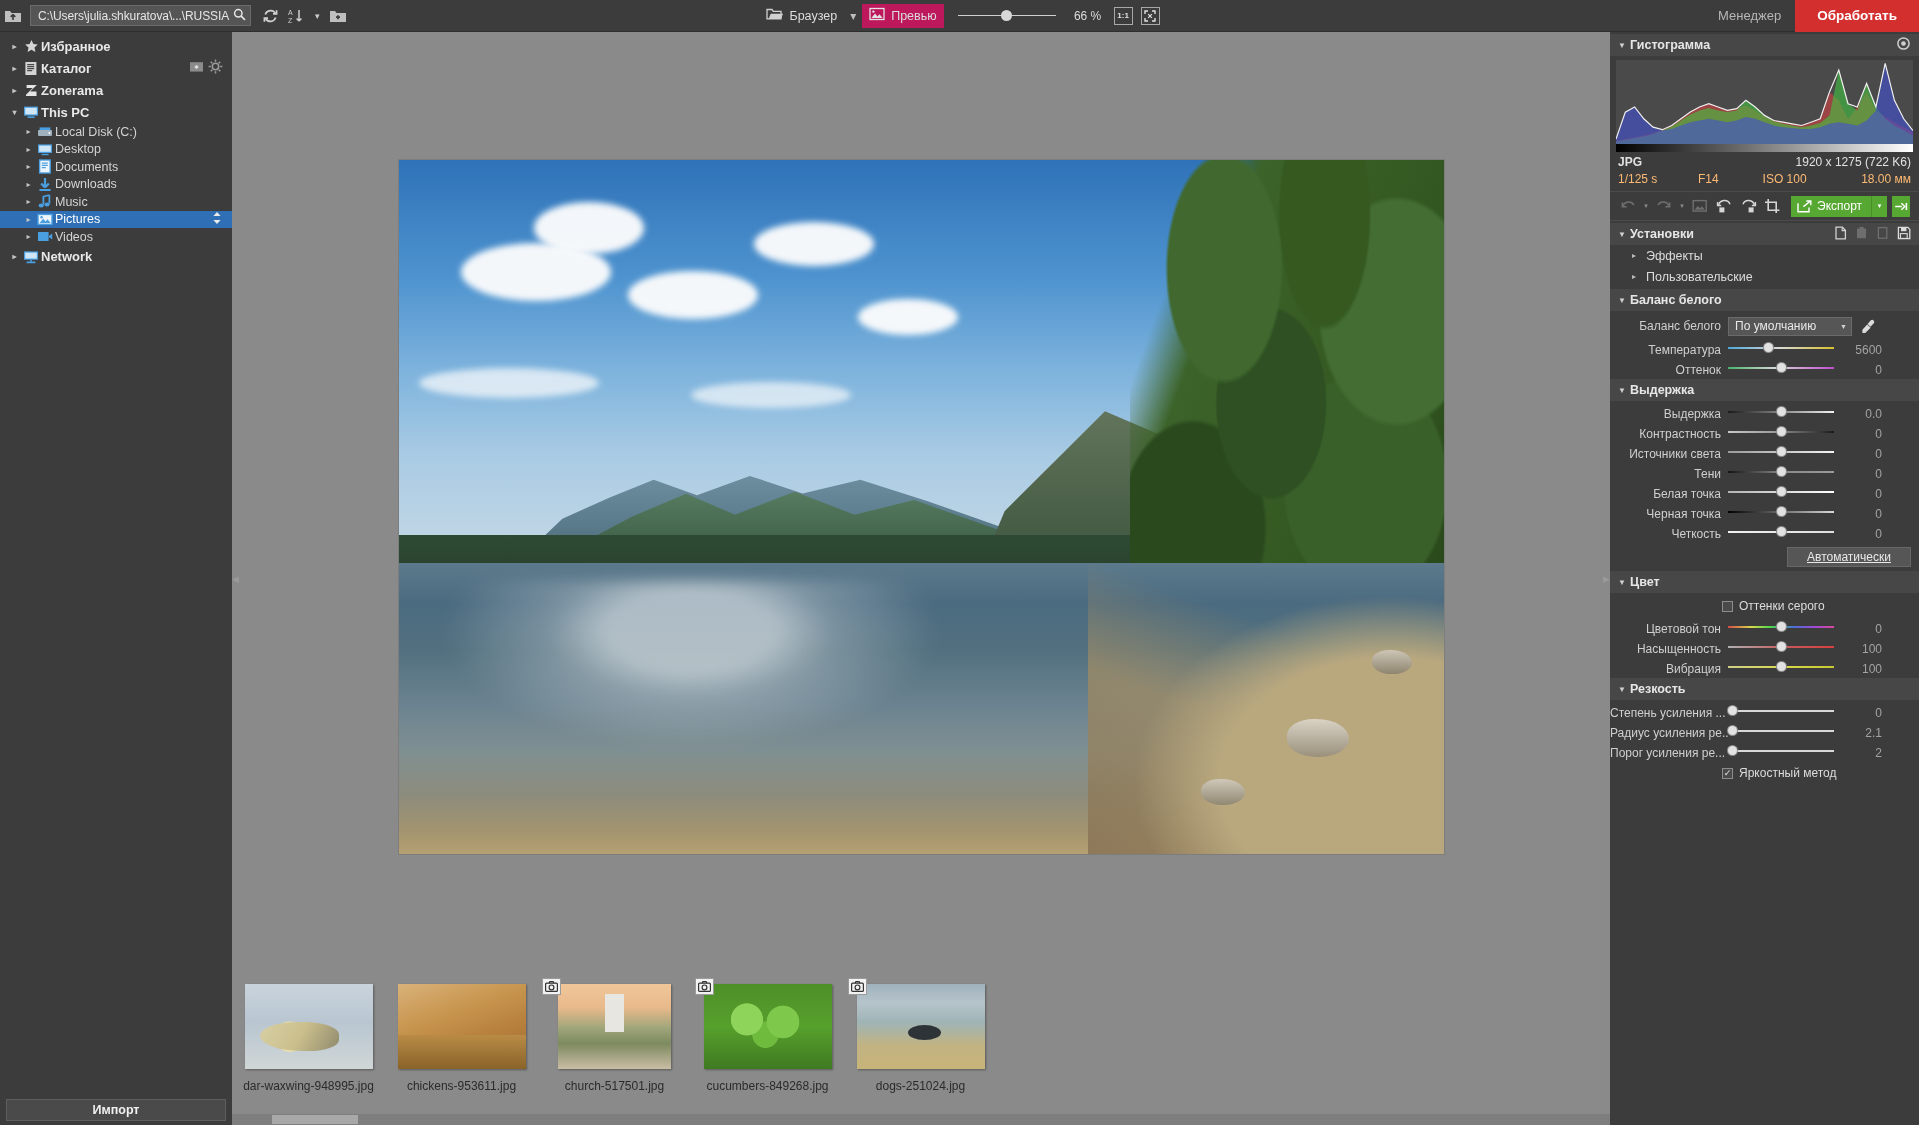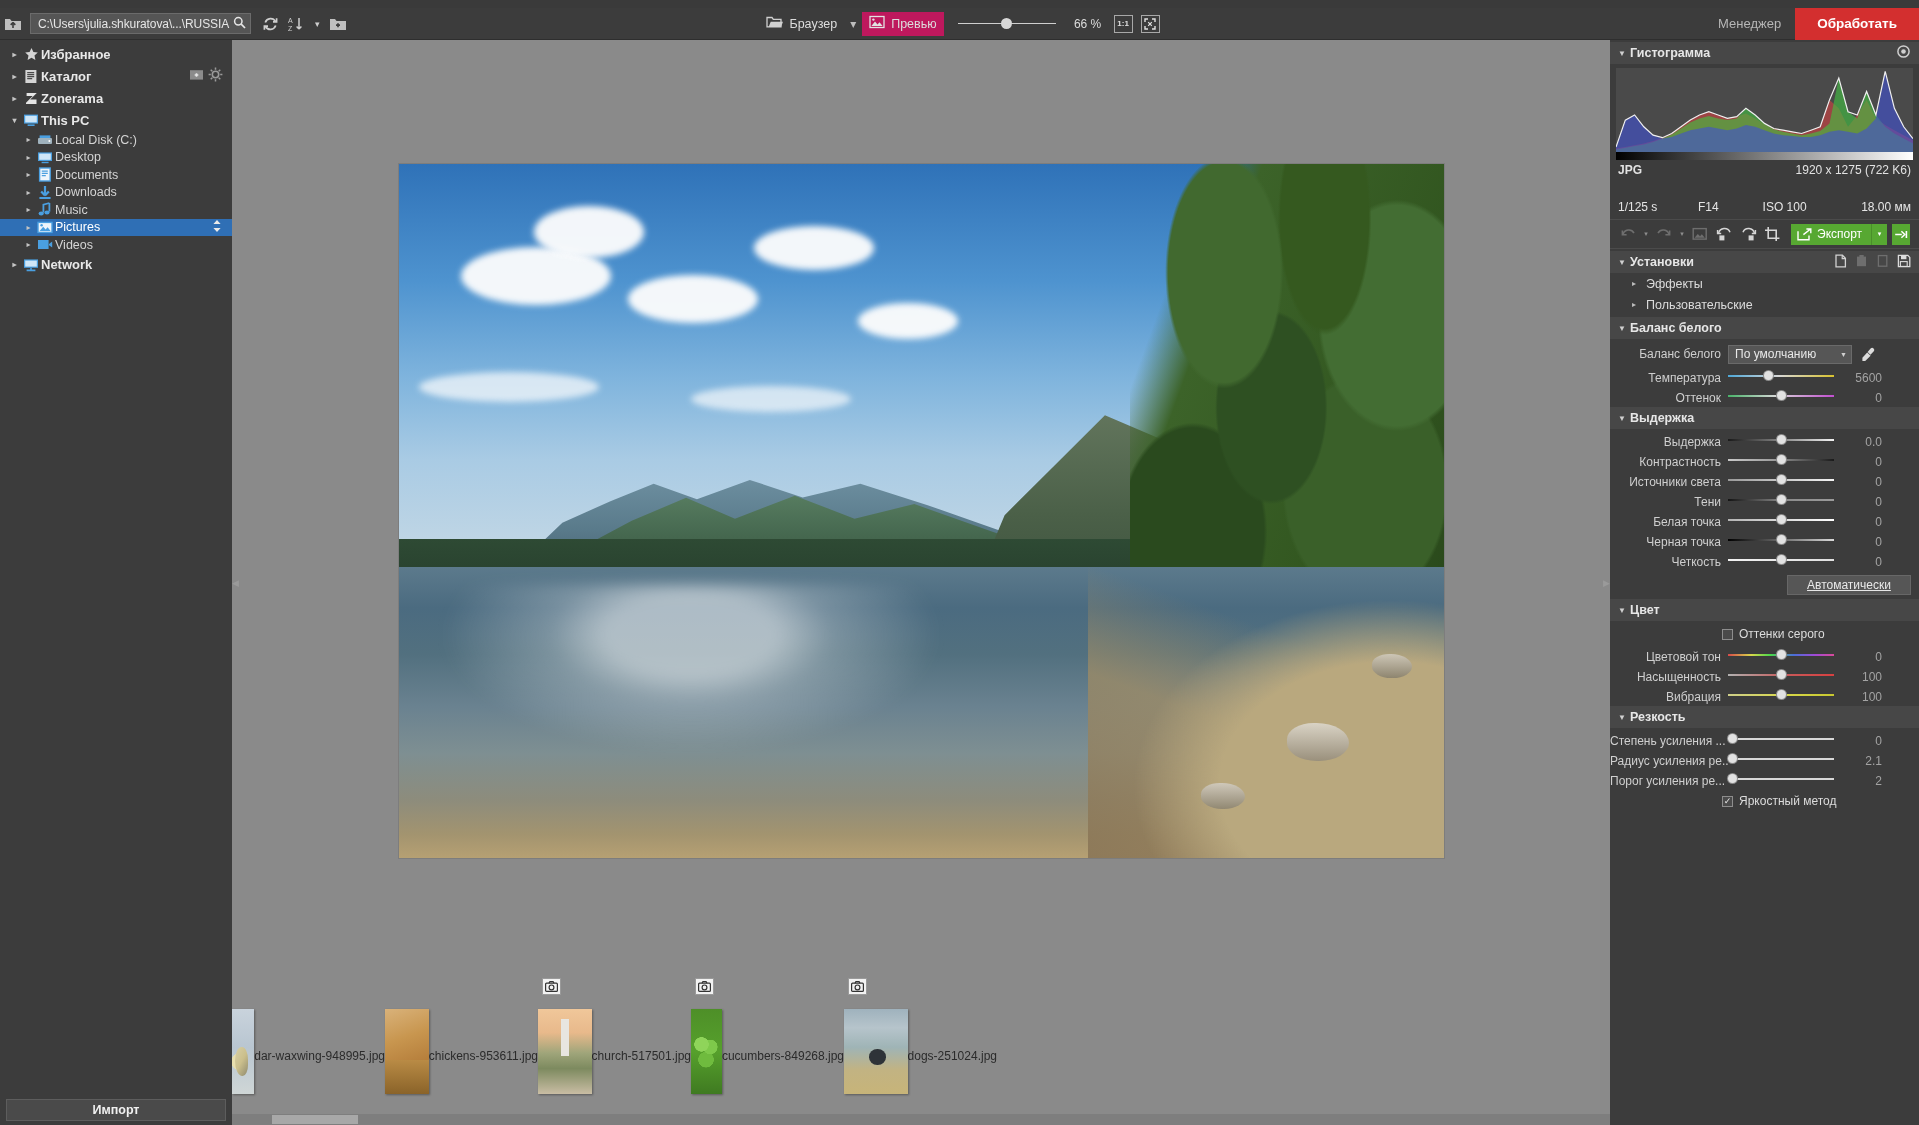--- a/index.html
+++ b/index.html
@@ -10,21 +10,21 @@
     font-family: "Liberation Sans", sans-serif;
     font-size: 12px;
     color: #d8d8d8;
     -webkit-font-smoothing: antialiased;
   }
   .app { position: relative; width: 1919px; height: 1125px; display: flex; flex-direction: column; }
 
   
   .topbar {
     height: 21px; background: #3c3c3c; display: flex; align-items: center;
-    flex: 0 0 32px; position: relative; border-bottom: 1px solid #2e2e2e; margin-top: 8px;
+    flex: 0 0 32px; position: relative; border-bottom: 1px solid #2e2e2e;
   }
   .tb-icon-btn {
     width: 26px; height: 24px; display: flex; align-items: center; justify-content: center;
     color: #cfcfcf; cursor: pointer;
   }
   .pathbox {
     display: flex; align-items: center; height: 21px; background: #555; border: 1px solid #6b6b6b;
     margin-left: 4px; padding: 0 4px 0 7px; min-width: 218px; color: #e6e6e6; font-size: 12px;
   }
   .pathbox .ptext { flex: 1; white-space: nowrap; letter-spacing: -0.1px; }
@@ -136,21 +136,21 @@
   .shore { position:absolute; right:0; bottom:0; width: 34%; height: 42%;
     background: radial-gradient(ellipse at 85% 75%, #b9a87e 0 40%, transparent 60%),
                 linear-gradient(200deg, transparent 0 30%, rgba(160,140,100,.75) 56%, rgba(135,115,85,.85) 100%); }
   .rock { position:absolute; border-radius: 45% 55% 50% 50%; background: linear-gradient(180deg,#cfcabd,#8d8madd); }
 
   
   .filmstrip { height: 155px; flex: 0 0 155px; background: #8a8a8a; display: flex; align-items: flex-start;
     padding: 8px 0 0 0; position: relative; overflow: hidden; }
   .thumbs { display: flex; align-items: flex-start; gap: 0px; }
   .thumb {
-    width: 153px; height: 140px; display: flex; flex-direction: row; align-items: center;
+    width: 153px; height: 140px; display: flex; flex-direction: column; align-items: center;
     position: relative; cursor: pointer; padding-top: 6px;
   }
   .thumb.sel { background: #2f6fb5; }
   .thumb .timg { width: 113px; height: 85px; background: #666; box-shadow: 1px 1px 2px rgba(0,0,0,.35); overflow:hidden; position: relative; }
   .thumb.wide .timg { width: 128px; }
   .thumb .tcap { margin-top: 10px; font-size: 12px; color: #2b2b2b; white-space: nowrap; }
   .thumb.sel .tcap { color: #ffffff; }
   .camera-badge {
     position: absolute; left: 4px; top: 0px; width: 19px; height: 17px; background: #f2f2f2;
     border: 1px solid #9a9a9a; display: flex; align-items: center; justify-content: center;
@@ -192,21 +192,21 @@
     font-weight: bold; font-size: 12.5px; color: #e6e6e6; cursor: pointer; margin-top: 2px;
   }
   .sec-head .tri { width: 12px; font-size: 8px; color: #cfcfcf; }
   .sec-head .htools { margin-left: auto; display: flex; align-items: center; gap: 7px; }
   .hist-area { height: 92px; margin: 4px 6px 0; background: #4a4a4a; position: relative; overflow: hidden; }
   .hist-grad { position: absolute; left: 0; right: 0; bottom: 0; height: 8px;
     background: linear-gradient(90deg,#000 0%, #fff 100%); }
   .info-row { display: flex; align-items: center; padding: 3px 8px 0; font-size: 12px; color: #e2e2e2; }
   .info-row .l { font-weight: bold; }
   .info-row .r { margin-left: auto; }
-  .exif-row { display: flex; padding: 3px 8px 5px; font-size: 12px; color: #e5e5e5; margin-top: 20px; }
+  .exif-row { display: flex; padding: 3px 8px 5px; font-size: 12px; color: #fdba74; }
   .exif-row span { flex: 1; }
   .exif-row span:nth-child(1){ flex: 1.05; }
   .exif-row span:nth-child(2){ text-align: left; flex: .85 }
   .exif-row span:nth-child(3){ text-align: left; flex: .95 }
   .exif-row span:nth-child(4){ text-align: right; }
 
   .rtoolbar { display: flex; align-items: center; gap: 2px; height: 30px; padding: 0 7px;
     border-top: 1px solid #4b4b4b; border-bottom: 1px solid #4b4b4b; }
   .rt-btn { width: 22px; height: 22px; display:flex; align-items:center; justify-content:center; cursor:pointer; color:#cfcfcf; }
   .rt-btn.dim { color: #6e6e6e; cursor: default; }

